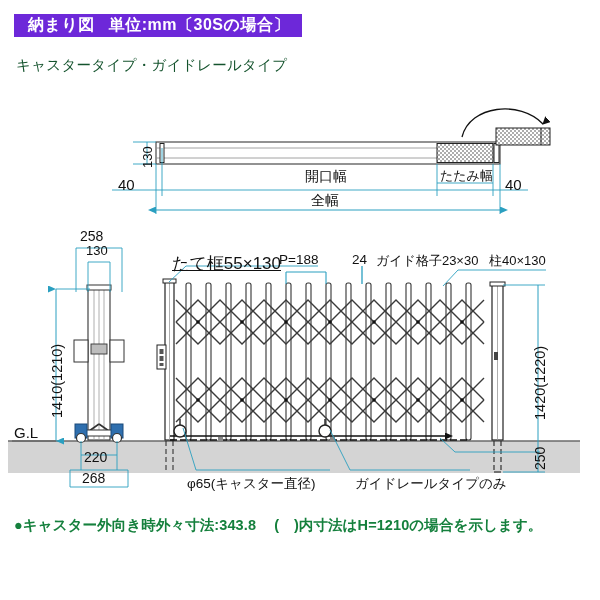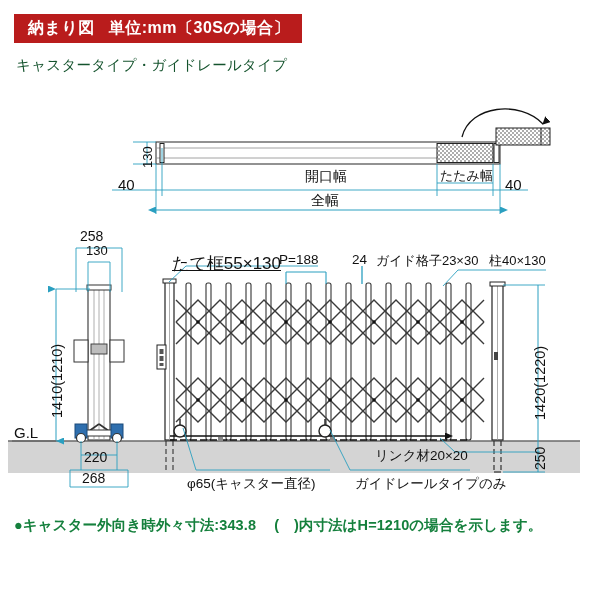--- a/index.html
+++ b/index.html
@@ -8,22 +8,22 @@
     background:#ffffff;
     font-family:"Liberation Sans","DejaVu Sans",sans-serif;
     color:#1a1a1a;
     overflow:hidden;
     position:relative;
   }
   #stage{position:absolute;left:0;top:0;width:600px;height:600px;}
   svg{display:block;}
   .hdr-bar{
     position:absolute;left:14px;top:14px;
-    height:29px;
-    background:#b91c1c;
+    height:23px;
+    background:#6d28d9;
     color:#ffffff;
     display:flex;align-items:center;
     padding:0 12px 0 14px;
     font-size:16px;font-weight:bold;
     letter-spacing:0.5px;
     white-space:nowrap;
   }
   .hdr-bar .gap{display:inline-block;width:14px;}
   .subtitle{
     position:absolute;left:16px;top:56px;
@@ -294,21 +294,20 @@
 
   <div class="lbl vert" style="left:532px;top:420px;font-size:14.5px;">1420(1220)</div>
   <div class="lbl vert" style="left:532px;top:470px;font-size:14px;">250</div>
 
   <div class="lbl" style="left:172px;top:252px;font-size:17px;text-decoration:underline;">たて框55×130</div>
   <div class="lbl" style="left:279px;top:252px;font-size:13.5px;">P=188</div>
   <div class="lbl" style="left:352px;top:252px;font-size:13.5px;">24</div>
   <div class="lbl" style="left:376px;top:252px;font-size:13px;">ガイド格子23×30</div>
   <div class="lbl" style="left:489px;top:252px;font-size:13px;">柱40×130</div>
   <div class="lbl" style="left:187px;top:475px;font-size:13.5px;">φ65(キャスター直径)</div>
-  <div class="lbl" style="left:375px;top:447px;font-size:13.5px;">リンク材20×20</div>
   <div class="lbl" style="left:355px;top:475px;font-size:13.5px;color:#111;">ガイドレールタイプのみ</div>
 
   <div class="footnote">
     <span>●キャスター外向き時外々寸法:343.8</span>
     <span class="sp"></span>
     <span>(　)内寸法はH=1210の場合を示します。</span>
   </div>
 
 </div>
 

